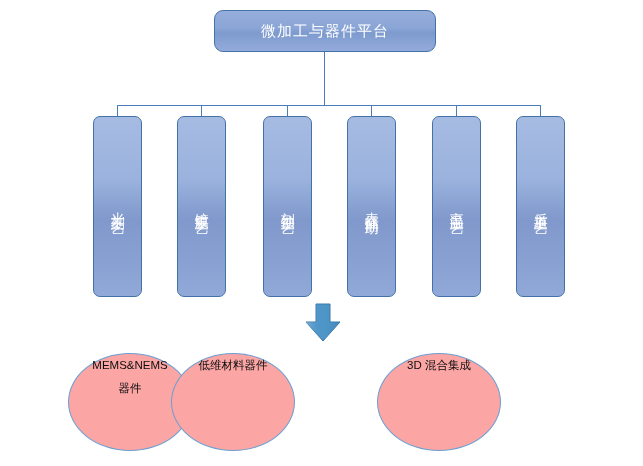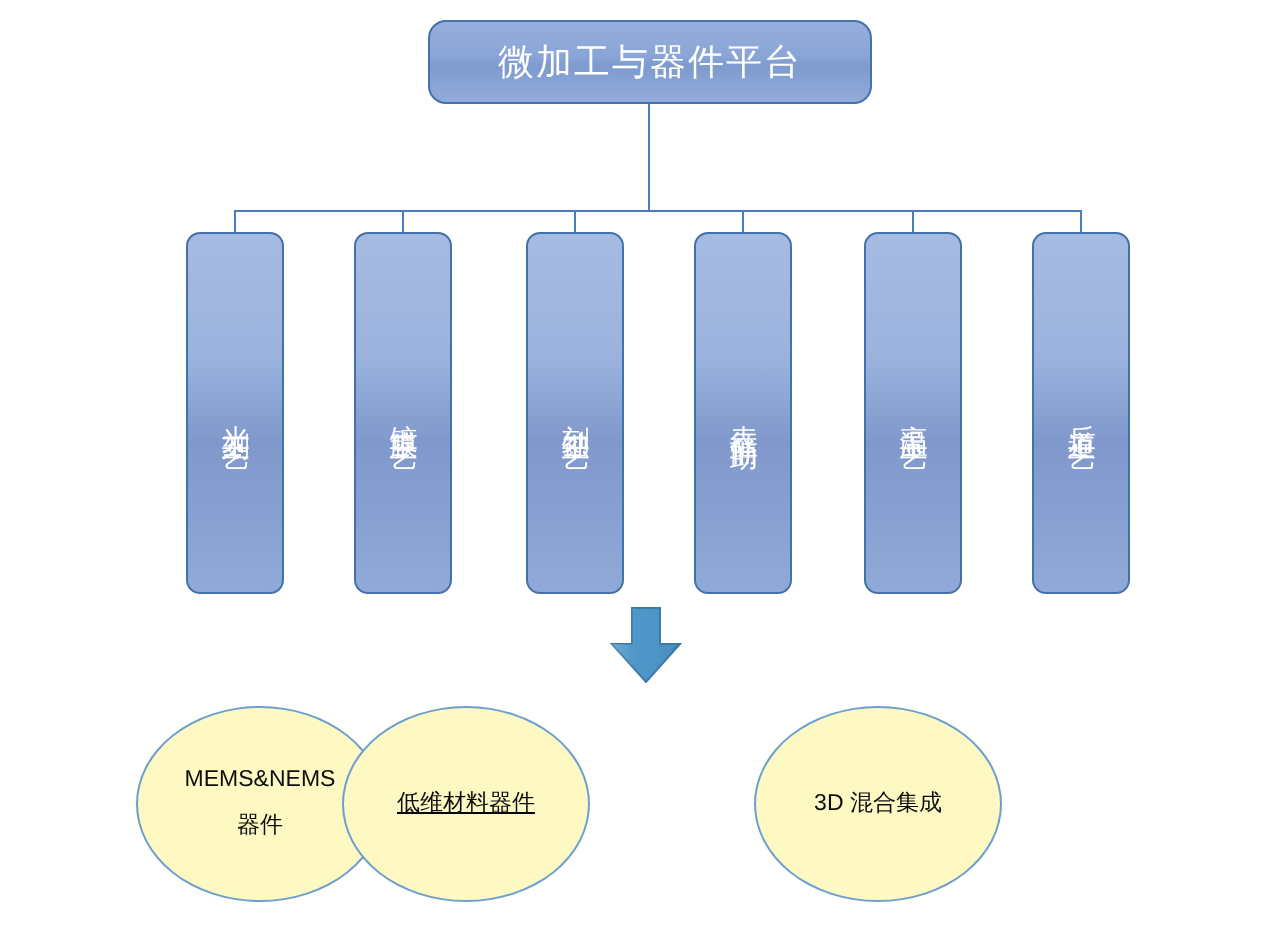--- a/index.html
+++ b/index.html
@@ -32,21 +32,21 @@
     border-radius: 9px;
     border: 1px solid #4472a8;
     background: linear-gradient(to bottom, #96aedb 0%, #8aa5d6 42%, #7e9bce 55%, #93abdb 100%);
     box-sizing: border-box;
     display: flex;
     align-items: center;
     justify-content: center;
   }
   .root-label {
     color: #ffffff;
-    font-size: 18px;
+    font-size: 15px;
     letter-spacing: 1px;
     white-space: nowrap;
   }
 
   
   .conn {
     position: absolute;
     background: #4a7ebb;
   }
   .conn-v-root {
@@ -101,24 +101,24 @@
   }
 
   
   .outcome {
     position: absolute;
     top: 353px;
     width: 124px;
     height: 98px;
     border-radius: 50%;
     border: 1px solid #6c9fd0;
-    background: #fef9c3;
+    background: #fca5a5;
     box-sizing: border-box;
     display: flex;
-    align-items: center;
+    align-items: flex-start;
     justify-content: center;
   }
   .outcome-label {
     color: #0d0d0d;
     font-size: 11.5px;
     line-height: 2.0;
     text-align: center;
     width: 80px;
     word-break: break-all;
   }
@@ -168,20 +168,20 @@
         <stop offset="0%" stop-color="#9dc5e3" stop-opacity="0.55"></stop>
         <stop offset="45%" stop-color="#4e95c8" stop-opacity="0"></stop>
         <stop offset="100%" stop-color="#2f6f9e" stop-opacity="0.35"></stop>
       </linearGradient>
     </defs>
   </svg>
 
   <div class="outcome" style="left:68px;">
     <span class="outcome-label">MEMS&amp;NEMS 器件</span>
   </div>
-  <div class="outcome" style="left:171px;text-decoration:underline;">
+  <div class="outcome" style="left:171px;">
     <span class="outcome-label">低维材料器件</span>
   </div>
   <div class="outcome" style="left:377px;">
     <span class="outcome-label">3D 混合集成</span>
   </div>
 
 </div>
 
 </body></html>

